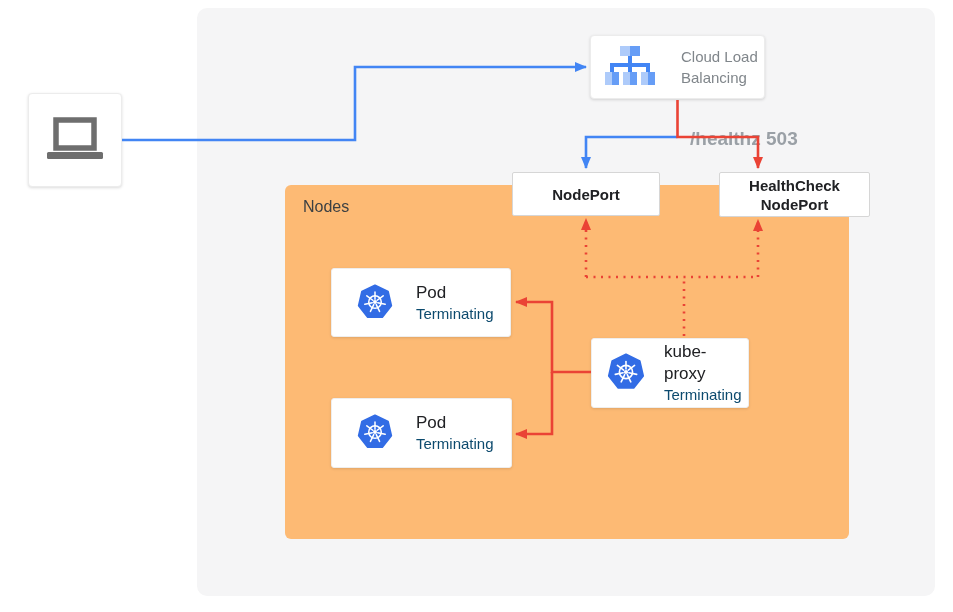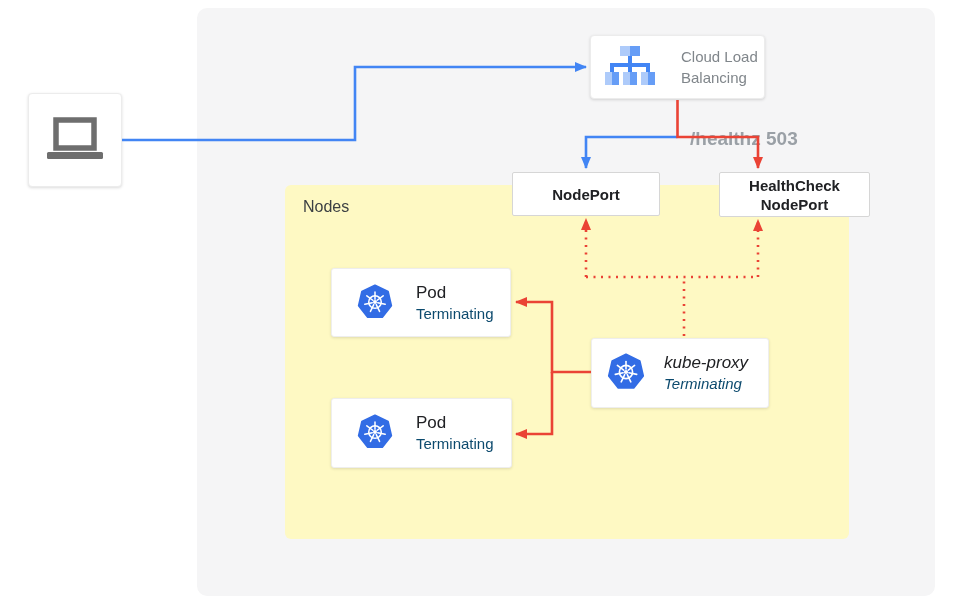--- a/index.html
+++ b/index.html
@@ -11,21 +11,21 @@
     background: #ffffff;
   }
   .outer-panel {
     position: absolute; left: 197px; top: 8px;
     width: 738px; height: 588px;
     background: #f5f5f6; border-radius: 10px;
   }
   .nodes-panel {
     position: absolute; left: 285px; top: 185px;
     width: 564px; height: 354px;
-    background: #fef9c3; border-radius: 6px;
+    background: #fdba74; border-radius: 6px;
   }
   .nodes-label {
     position: absolute; left: 18px; top: 13px;
     font-size: 16px; color: #3c4043;
   }
   .connectors {
     position: absolute; left: 0; top: 0; z-index: 3;
     pointer-events: none;
   }
   .card { position: absolute; background: #ffffff; z-index: 2; box-sizing: border-box; }
@@ -54,21 +54,21 @@
   }
   .nodeport-card { left: 512px; top: 172px; width: 148px; height: 44px; }
   .hc-card      { left: 683px; top: 172px; width: 151px; height: 45px; margin-left: 36px; }
   .k8s-card {
     border: 1px solid #eeeeee; border-radius: 3px;
     box-shadow: 0 1px 3px rgba(0,0,0,0.12);
     display: flex; align-items: center; gap: 22px; padding-left: 24px;
   }
   .pod1-card { left: 331px; top: 268px; width: 180px; height: 69px; }
   .pod2-card { left: 331px; top: 398px; width: 181px; height: 70px; }
-  .kp-card   { left: 591px; top: 338px; width: 178px; height: 70px; padding-left: 14px; gap: 18px; font-style: italic; }
+  .kp-card   { left: 591px; top: 338px; width: 158px; height: 70px; padding-left: 14px; gap: 18px; }
   .k8s-title { font-size: 17px; color: #202124; line-height: 22px; }
   .k8s-sub   { font-size: 15px; color: #0c4a6e; line-height: 20px; }
 </style>
 </head>
 <body>
 
 <div class="canvas">
 
   <div class="outer-panel"></div>
 

